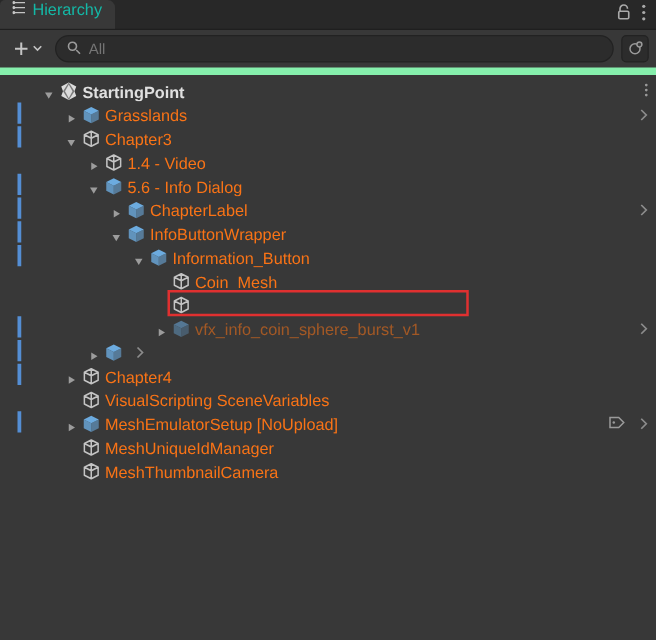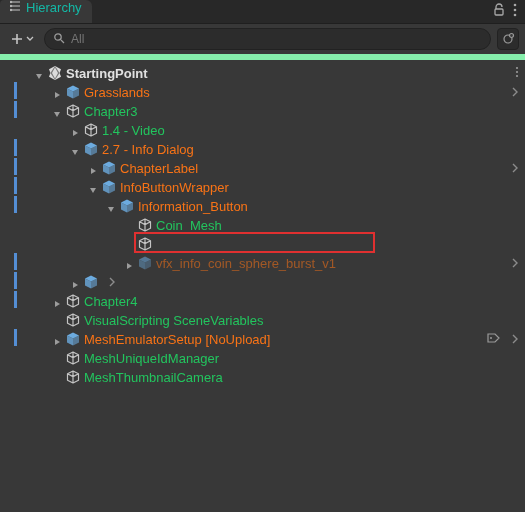--- a/index.html
+++ b/index.html
@@ -147,21 +147,21 @@
   .row .chev {
     width: 14px;
     text-align: right;
     color: #8c8c8c;
     font-size: 12px;
   }
   .row .kebab { width: 14px; text-align: right; color: #9a9a9a; }
   .row .tag { margin-right: 4px; color: #8c8c8c; }
 
   .row.prefab .label { color: #f97316; }
-  .row.nonprefab .label { color: #22c55e; }
+  .row.nonprefab .label { color: #f97316; }
   .row.scene .label { font-weight: 600; color: #e0e0e0; }
   .row.dim .label, .row.dim .icon { opacity: .55; }
   .row.highlight::after {
     content: "";
     position: absolute;
     border: 2px solid #e03030;
     pointer-events: none;
     left: calc(var(--hl-left,0px));
     right: var(--hl-right, 140px);
     top: -1px;
@@ -319,21 +319,21 @@
             <path d="M2 3 L8 3 L5 8 Z" fill="#9c9c9c"></path>
           </svg>
         </span>
     <span class="icon">
       <svg width="16" height="16" viewBox="0 0 16 16">
     <path d="M8 1.5 L14 4.5 L8 7.5 L2 4.5 Z" fill="#6fb1e8" opacity=".95"></path>
     <path d="M2 4.5 L8 7.5 L8 14.5 L2 11.5 Z" fill="#6fb1e8" opacity=".75"></path>
     <path d="M14 4.5 L8 7.5 L8 14.5 L14 11.5 Z" fill="#6fb1e8" opacity=".55"></path>
   </svg>
     </span>
-    <span class="label">2.7 - Info Dialog</span>
+    <span class="label">5.6 - Info Dialog</span>
 
   </div>
       <div class="row prefab prefab-root">
     <span class="bar"></span>
     <span class="indent" style="width:88px"></span>
     <span class="toggle">
           <svg width="10" height="10" viewBox="0 0 10 10">
             <path d="M3 2 L8 5 L3 8 Z" fill="#9c9c9c"></path>
           </svg>
         </span>

